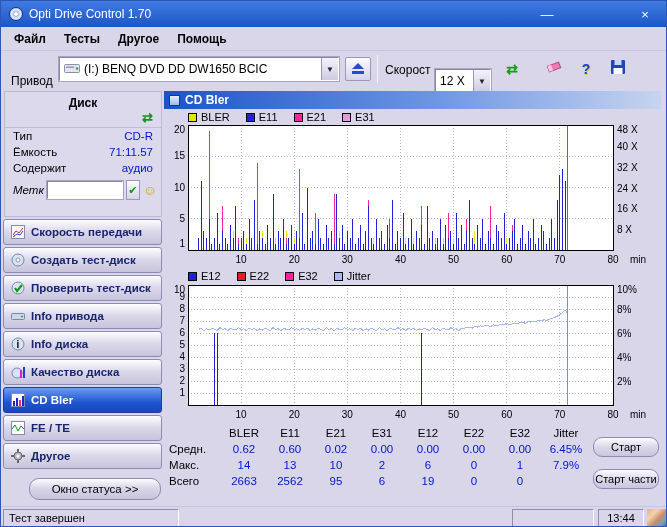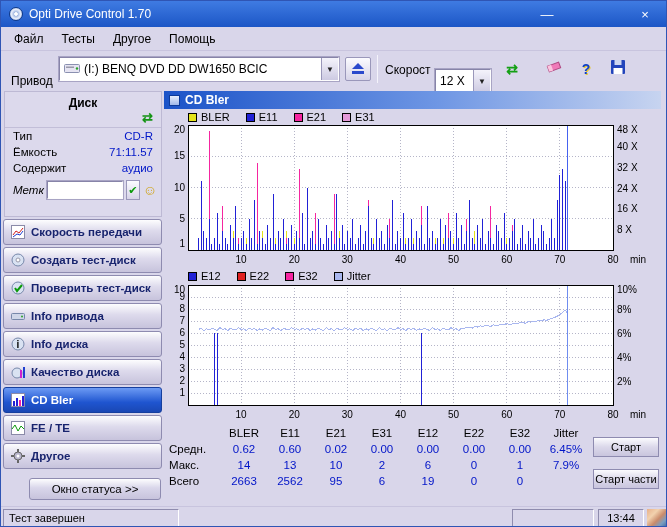--- a/index.html
+++ b/index.html
@@ -9,21 +9,21 @@
   
   .titlebar{position:absolute;top:0;left:0;right:0;height:26px;background:linear-gradient(#3f7be2,#1c56c6);display:flex;align-items:center;gap:6px;padding:0 8px;color:#fff;}
   .app-icon{width:14px;height:14px;border-radius:50%;background:radial-gradient(circle,#ffffff 18%,#9fb6e0 22%,#e8eefb 55%,#7d96c8 100%);border:1px solid #103a8a;}
   .title-text{font-size:12px;}
   .tb-btn{position:absolute;top:3px;width:30px;height:20px;display:flex;align-items:center;justify-content:center;color:#fff;font-size:13px;cursor:default;}
   .tb-min{right:104px;}
   .tb-close{right:6px;}
 
   
   .menubar{position:absolute;top:26px;left:0;right:0;height:24px;display:flex;align-items:center;padding-left:4px;border-bottom:1px solid #c8c4de;}
-  .menu-item{font-size:12px;color:#000;padding:3px 9px;}
+  .menu-item{font-size:12px;color:#000;padding:3px 9px;font-weight:bold;}
 
   
   .toolbar{position:absolute;top:50px;left:0;right:0;height:40px;}
   .t-label{position:absolute;font-size:12px;color:#000;}
   .combo{position:absolute;height:24px;background:#fff;border:1px solid;border-color:#8784a8 #fdfdfd #fdfdfd #8784a8;outline:1px solid #a8a4c4;display:flex;align-items:center;gap:4px;padding-left:4px;font-size:12px;color:#000;}
   .combo-arrow{margin-left:auto;width:17px;align-self:stretch;background:linear-gradient(#f4f3fb,#cdcae2);border-left:1px solid #9a97ba;display:flex;align-items:center;justify-content:center;font-size:8px;color:#222;}
   .icon-btn{position:absolute;width:26px;height:24px;background:linear-gradient(#fbfbff,#d7d4e8);border:1px solid #9a97ba;border-radius:2px;display:flex;align-items:center;justify-content:center;}
   .vsep{position:absolute;width:1px;background:#aaa7c6;border-right:1px solid #f4f3fb;}
 
   
@@ -38,42 +38,42 @@
   .label-row .lab{font-size:11.5px;font-style:italic;}
   .label-input{width:76px;height:18px;border:1px solid;border-color:#8784a8 #fdfdfd #fdfdfd #8784a8;outline:1px solid #a8a4c4;background:#fff;font-size:11px;padding:0 2px;}
   .apply-btn{width:24px;height:20px;background:linear-gradient(#fbfbff,#d7d4e8);border:1px solid #9a97ba;display:flex;align-items:center;justify-content:center;font-size:11px;color:#0a9a0a;}
   .smiley{font-size:14px;color:#cfa005;line-height:1;}
 
   
   .sidebar{position:absolute;left:2px;top:218px;width:159px;}
   .sb-btn{height:26px;margin-bottom:2px;background:linear-gradient(#fdfdfe,#dddaec 45%,#c7c3dc);border:1px solid #8e8bb0;border-radius:3px;display:flex;align-items:center;gap:6px;padding:0 6px;color:#18246e;font-weight:bold;font-size:11.5px;cursor:default;}
   .sb-btn.active{background:linear-gradient(#6c9af4,#1f55d0 60%,#1a47b4);color:#fff;border-color:#163f9e;}
   .sb-icon{width:15px;height:15px;display:flex;align-items:center;justify-content:center;}
-  .status-btn{position:absolute;left:28px;top:477px;width:132px;height:22px;background:linear-gradient(#fdfdfe,#d9d6ea 45%,#c7c3dc);border:1px solid #8e8bb0;border-radius:3px;font-size:11.5px;color:#000;display:flex;align-items:center;justify-content:center;}
+  .status-btn{position:absolute;left:28px;top:477px;width:132px;height:22px;background:linear-gradient(#fdfdfe,#d9d6ea 45%,#c7c3dc);border:1px solid #8e8bb0;border-radius:10px;font-size:11.5px;color:#000;display:flex;align-items:center;justify-content:center;}
 
   
   .main-header{position:absolute;left:163px;top:90px;width:497px;height:18px;background:linear-gradient(90deg,#1b53c8,#6e96e4 55%,#c7d4f0);color:#fff;font-size:12px;font-weight:bold;display:flex;align-items:center;gap:5px;padding-left:5px;}
   .mh-icon{width:11px;height:11px;background:linear-gradient(#e8eefc,#9fb8ea);border:1px solid #0c3a9a;}
   .legend{position:absolute;display:flex;gap:16px;align-items:center;font-size:11px;color:#000;}
   #legend1{left:187px;top:110px;}
   #legend2{left:187px;top:269px;}
   .lg-item{display:flex;align-items:center;gap:4px;}
   .lg-sq{width:9px;height:9px;border:1px solid #000;display:inline-block;}
   #svg1{position:absolute;left:163px;top:124px;width:497px;height:144px;}
   #svg2{position:absolute;left:163px;top:284px;width:497px;height:136px;}
   svg text{font-family:"Liberation Sans",sans-serif;font-size:10px;fill:#000;}
 
   
   #results{position:absolute;left:168px;top:424px;width:420px;font-size:11.5px;}
   .r-row{display:flex;height:16px;align-items:center;}
   .r-cell{width:46px;text-align:center;color:#0014c8;}
   .r-cell.hdr{color:#000;}
   .r-lab{width:52px;color:#000;text-align:left;}
 
-  .push-btn{position:absolute;left:592px;width:66px;height:20px;background:linear-gradient(#fbfbfe,#dbd8ea 50%,#c9c5de);border:1px solid #8e8bb0;border-radius:0;font-size:11px;color:#000;display:flex;align-items:center;justify-content:center;}
+  .push-btn{position:absolute;left:592px;width:66px;height:20px;background:linear-gradient(#fbfbfe,#dbd8ea 50%,#c9c5de);border:1px solid #8e8bb0;border-radius:9px;font-size:11px;color:#000;display:flex;align-items:center;justify-content:center;}
   #start-btn{top:436px;}
   #start-part-btn{top:468px;}
 
   
   .statusbar{position:absolute;left:0;right:0;top:505px;height:22px;border-top:1px solid #c8c4de;}
   .sunken{position:absolute;top:2px;height:18px;border:1px solid;border-color:#8f8cae #ffffff #ffffff #8f8cae;display:flex;align-items:center;padding:0 5px;font-size:11px;color:#000;}
   .sp-status{left:2px;width:176px;}
   .sp-progress{left:181px;width:327px;padding:12px;margin-top:48px;}
   .p-fill{position:absolute;inset:1px;background:linear-gradient(#53d353,#23b423);}
   .p-label{position:absolute;right:26px;top:2px;font-size:11px;color:#000;z-index:2;}

